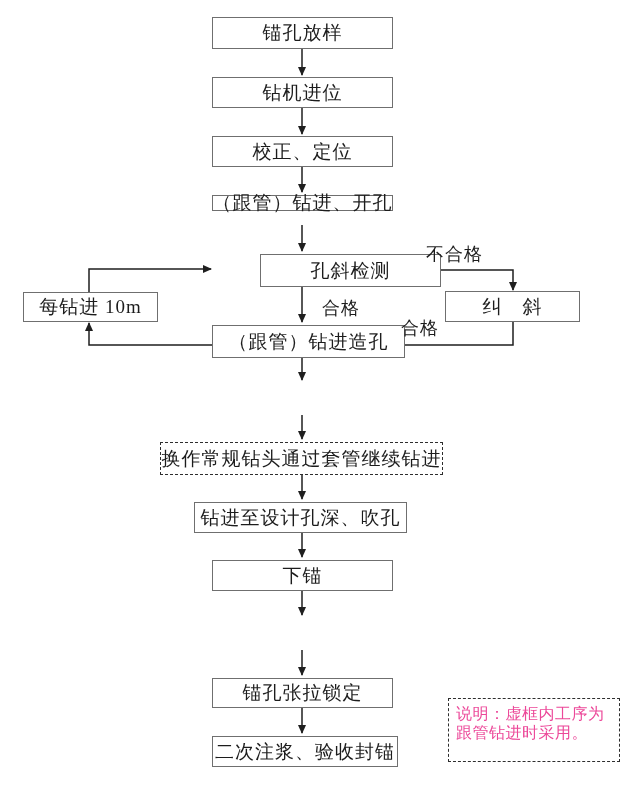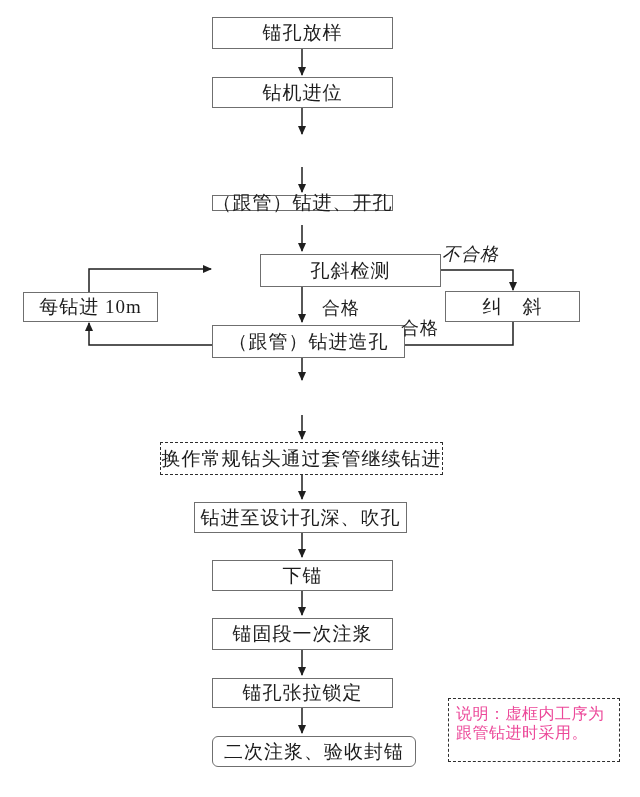--- a/index.html
+++ b/index.html
@@ -46,29 +46,29 @@
   .n-check   { left: 212px; top: 254px; width: 181px; height: 33px; margin-left: 48px; }
   .n-every   { left: 23px;  top: 292px; width: 135px; height: 30px; }
   .n-rectify { left: 445px; top: 291px; width: 135px; height: 31px; }
   .n-drill   { left: 212px; top: 325px; width: 193px; height: 33px; }
   .n-casing  { left: 160px; top: 383px; width: 283px; height: 32px; }
   .n-switch  { left: 160px; top: 442px; width: 283px; height: 33px; }
   .n-depth   { left: 194px; top: 502px; width: 213px; height: 31px; }
   .n-anchor  { left: 212px; top: 560px; width: 181px; height: 31px; }
   .n-grout1  { left: 212px; top: 618px; width: 181px; height: 32px; }
   .n-lock    { left: 212px; top: 678px; width: 181px; height: 30px; }
-  .n-grout2  { left: 212px; top: 736px; width: 204px; height: 31px; border-radius: 6px; }
+  .n-grout2  { left: 212px; top: 736px; width: 186px; height: 31px; }
   .edge-label {
     position: absolute;
     font-size: 18px;
     letter-spacing: 1px;
     color: #1c1c1c;
     white-space: nowrap;
   }
-  .l-fail      { left: 442px; top: 242px; font-style: italic; }
+  .l-fail      { left: 426px; top: 242px; }
   .l-pass-down { left: 322px; top: 296px; }
   .l-pass-back { left: 401px; top: 316px; }
   .note-box {
     position: absolute;
     left: 448px; top: 698px;
     width: 172px; height: 64px;
     box-sizing: border-box;
     border: 1px dashed #2e2e2e;
     background: #ffffff;
     font-size: 16px;
@@ -104,29 +104,29 @@
       <path d="M302 708 V733" marker-end="url(#ah)"></path>
       <path d="M393 270 H513 V290" marker-end="url(#ah)"></path>
       <path d="M513 322 V345 H394" marker-end="url(#ah)"></path>
       <path d="M212 345 H89 V323" marker-end="url(#ah)"></path>
       <path d="M89 292 V269 H211" marker-end="url(#ah)"></path>
     </g>
   </svg>
 
   <div class="box n-survey">锚孔放样</div>
   <div class="box n-rig">钻机进位</div>
+  <div class="box n-align">校正、定位</div>
   <div class="box n-open">（跟管）钻进、开孔</div>
   <div class="box n-check">孔斜检测</div>
   <div class="box n-every">每钻进 10m</div>
   <div class="box n-rectify">纠　斜</div>
   <div class="box n-drill">（跟管）钻进造孔</div>
   <div class="box dashed n-switch">换作常规钻头通过套管继续钻进</div>
   <div class="box n-depth">钻进至设计孔深、吹孔</div>
   <div class="box n-anchor">下锚</div>
-  <div class="box n-grout1">锚固段一次注浆</div>
   <div class="box n-lock">锚孔张拉锁定</div>
   <div class="box n-grout2">二次注浆、验收封锚</div>
 
   <div class="edge-label l-fail">不合格</div>
   <div class="edge-label l-pass-down">合格</div>
   <div class="edge-label l-pass-back">合格</div>
 
   <div class="note-box">说明：虚框内工序为跟管钻进时采用。</div>
 
 </div>

